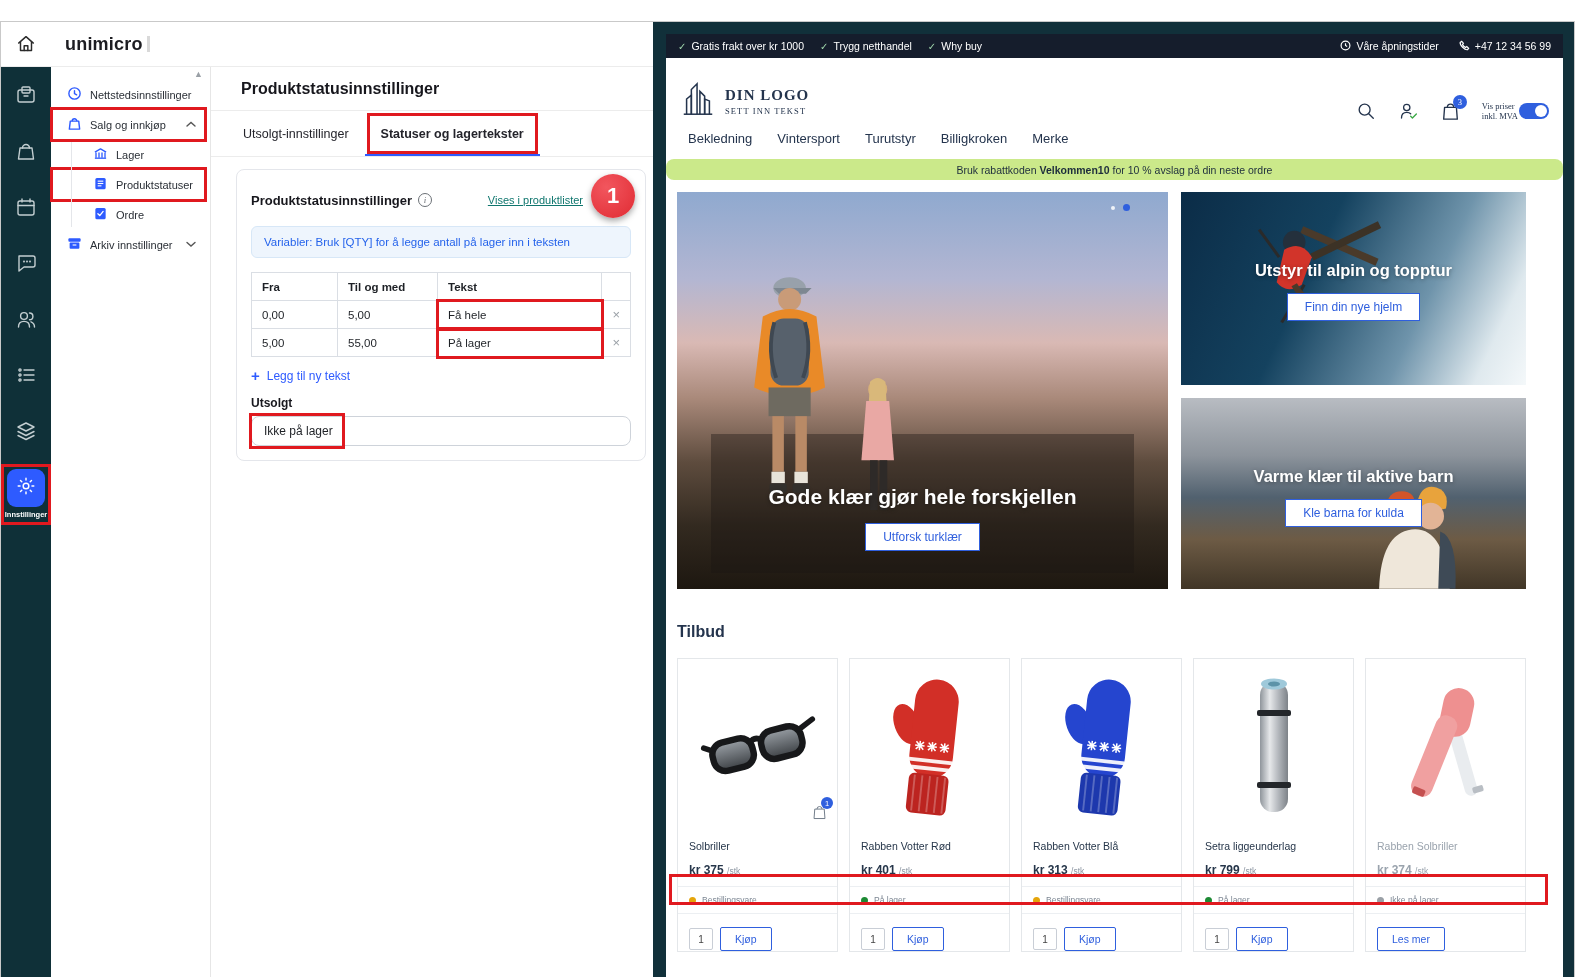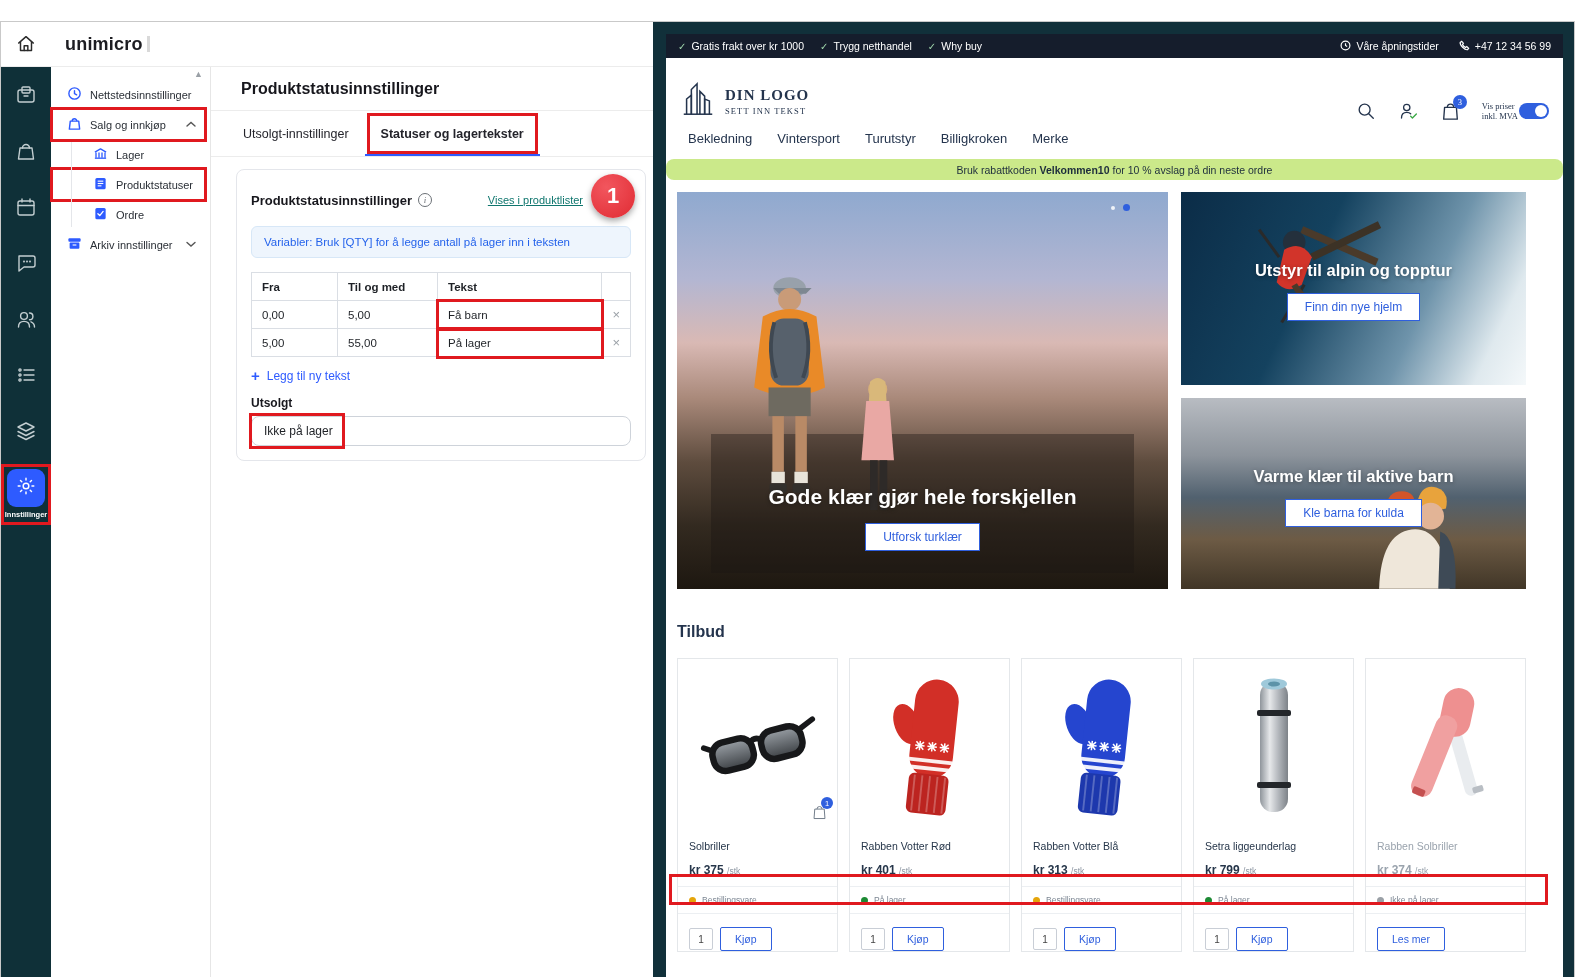--- a/index.html
+++ b/index.html
@@ -314,21 +314,21 @@
           <tbody>
               <tr>
             <th>Fra</th>
             <th>Til og med</th>
             <th>Tekst</th>
             <th></th>
           </tr>
           <tr>
             <td>0,00</td>
             <td>5,00</td>
-            <td class="anno-cell">Få barn</td>
+            <td class="anno-cell">Få hele</td>
             <td class="xcell">×</td>
           </tr>
           <tr>
             <td>5,00</td>
             <td>55,00</td>
             <td class="anno-cell">På lager</td>
             <td class="xcell">×</td>
           </tr>
         </tbody>
           </table>

